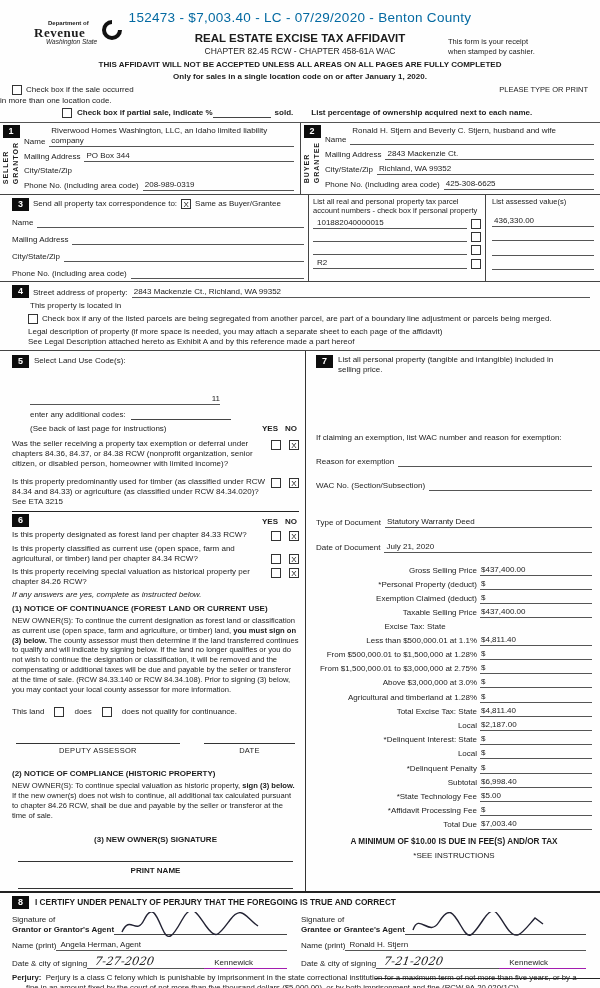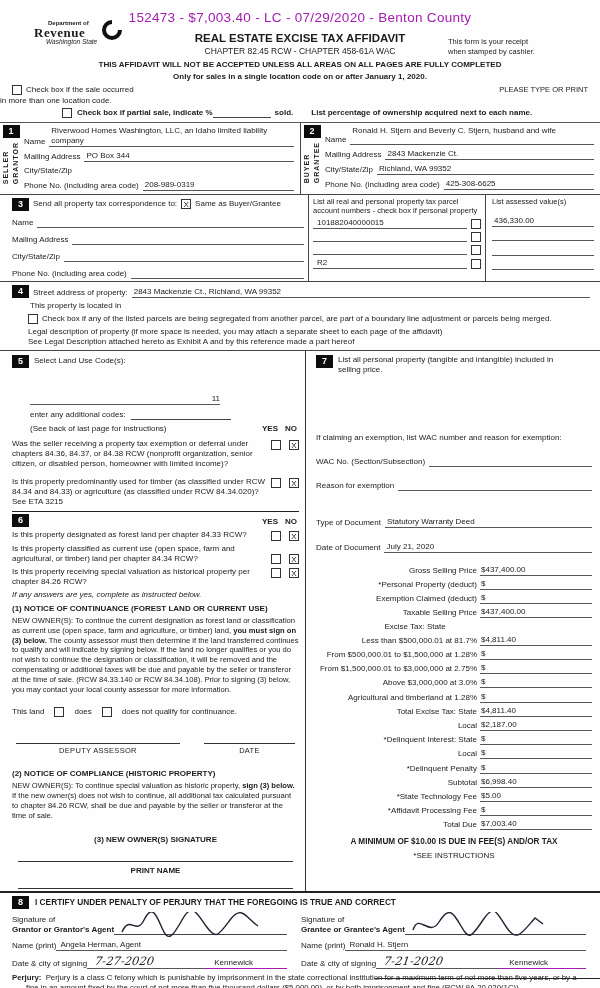--- a/index.html
+++ b/index.html
@@ -3,21 +3,21 @@
 <meta charset="utf-8">
 <style>
   * { margin:0; padding:0; box-sizing:border-box; }
   html,body { background:#e8e8e8; }
   .page {
     position:relative; width:600px; height:988px; margin:0 auto;
     background:#fefefe; color:#1c1c1c;
     font-family:"Liberation Sans", sans-serif; font-size:8px; line-height:1.25;
     overflow:hidden;
   }
-  .stamp { text-align:center; padding-top:10px; font-size:13.5px; color:#a21caf; letter-spacing:.3px; }
+  .stamp { text-align:center; padding-top:10px; font-size:13.5px; color:#0369a1; letter-spacing:.3px; }
   .logo { position:absolute; left:34px; top:20px; width:110px; }
   .logo-row { display:flex; align-items:flex-start; }
   .logo-text { line-height:1; }
   .logo .l1 { font-size:6px; font-weight:bold; display:block; margin-left:14px; }
   .logo .l2 { font-family:"Liberation Serif", serif; font-weight:bold; font-size:13px; display:block; letter-spacing:.5px; }
   .logo .l3 { font-size:6.5px; font-style:italic; display:block; margin-left:12px; }
   .swirl { margin-left:2px; margin-top:-3px; }
   .title-block { text-align:center; margin-top:4px; }
   .title { font-size:11.5px; font-weight:bold; }
   .chapters { font-size:8.5px; margin-top:1px; }
@@ -412,25 +412,25 @@
     </div>
 
     <div class="rightcol">
       <div class="sec7-title-row">
         <span class="badge">7</span>
         <span style="max-width:230px;">List all personal property (tangible and intangible) included in selling price.</span>
       </div>
 
       <div style="margin-top:58px;">If claiming an exemption, list WAC number and reason for exemption:</div>
       <div class="wac-row">
+        <span>Reason for exemption</span>
+        <span class="fill"></span>
+      </div>
+      <div class="wac-row">
         <span>WAC No. (Section/Subsection)</span>
-        <span class="fill"></span>
-      </div>
-      <div class="wac-row">
-        <span>Reason for exemption</span>
         <span class="fill"></span>
       </div>
 
       <div class="docrow" style="margin-top:26px;">
         <span>Type of Document</span>
         <span class="fill" style="flex:1; border-bottom:1px solid #555; margin-left:4px; padding-left:2px;">Statutory Warranty Deed</span>
       </div>
       <div class="docrow">
         <span>Date of Document</span>
         <span class="fill" style="flex:1; border-bottom:1px solid #555; margin-left:4px; padding-left:2px;">July 21, 2020</span>
@@ -448,21 +448,21 @@
         <div class="taxrow">
             <span class="taxlabel">Exemption Claimed (deduct)</span>
             <span class="taxval">$</span>
           </div>
         <div class="taxrow">
             <span class="taxlabel">Taxable Selling Price</span>
             <span class="taxval">$437,400.00</span>
           </div>
         <div class="taxhdr">Excise Tax: State</div>
         <div class="taxrow">
-            <span class="taxlabel">Less than $500,000.01 at 81.7%</span>
+            <span class="taxlabel">Less than $500,000.01 at 1.1%</span>
             <span class="taxval">$4,811.40</span>
           </div>
         <div class="taxrow">
             <span class="taxlabel">From $500,000.01 to $1,500,000 at 1.28%</span>
             <span class="taxval">$</span>
           </div>
         <div class="taxrow">
             <span class="taxlabel">From $1,500,000.01 to $3,000,000 at 2.75%</span>
             <span class="taxval">$</span>
           </div>

